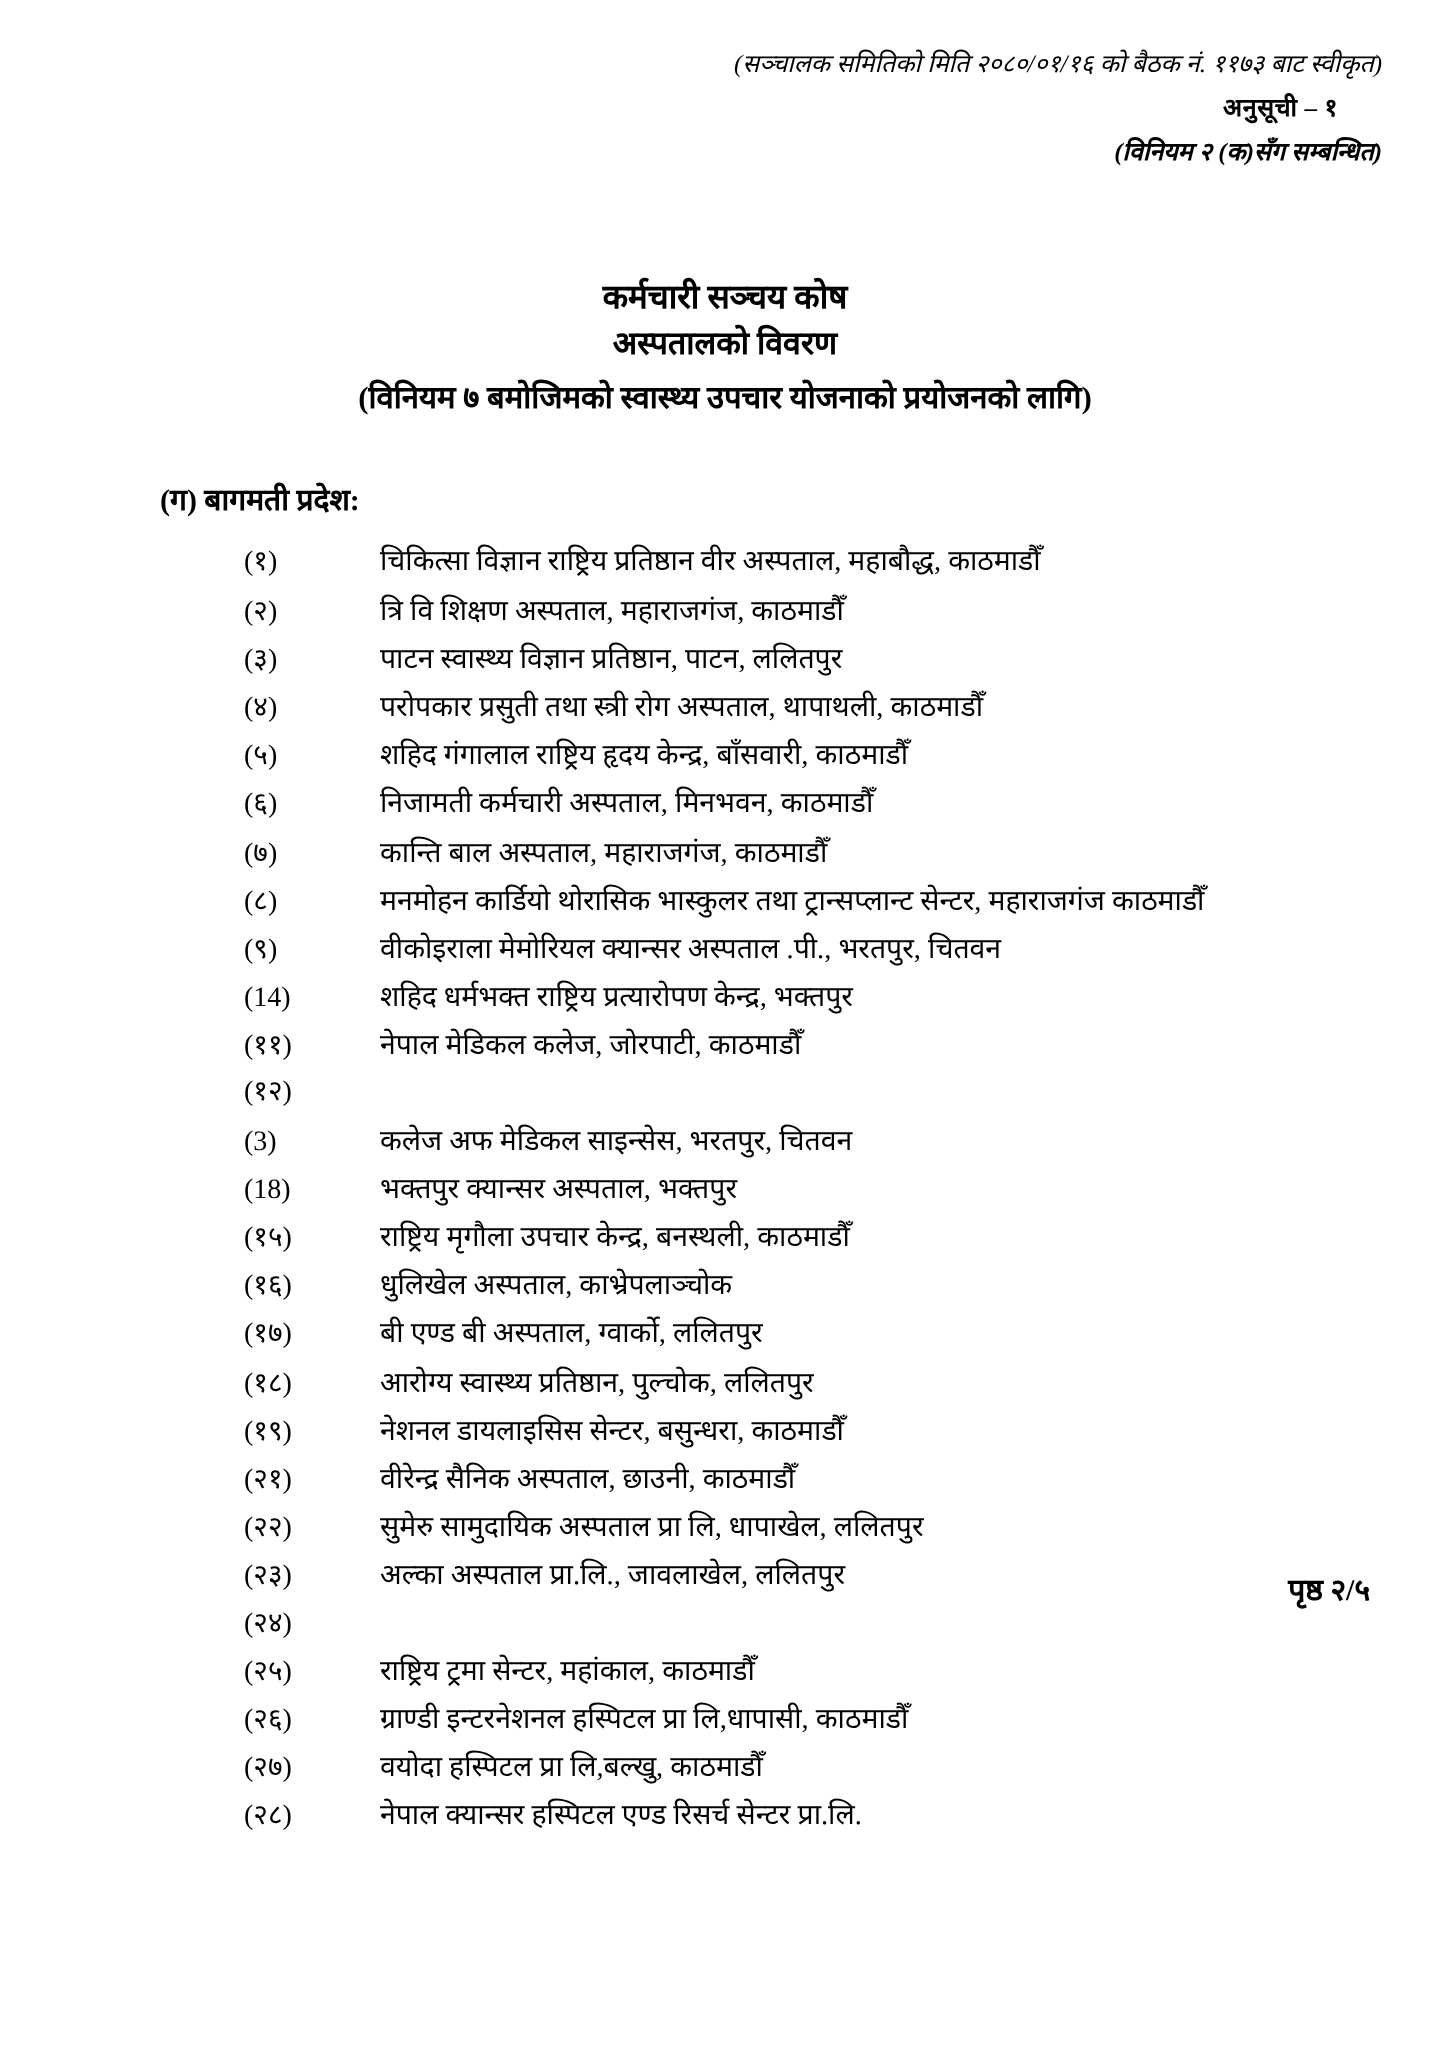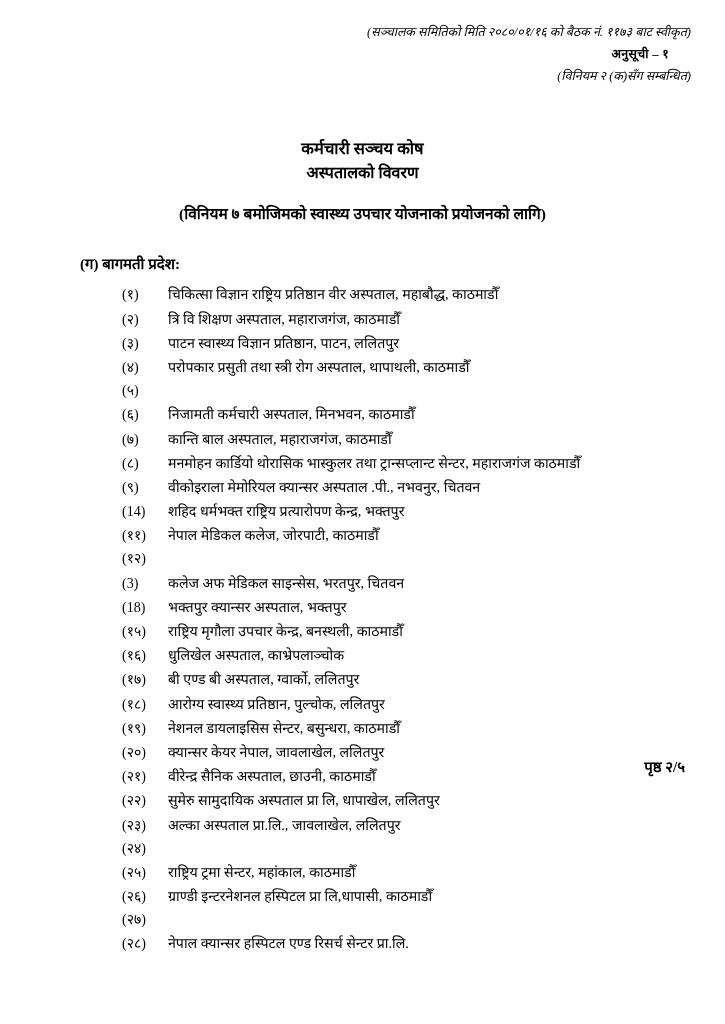--- a/index.html
+++ b/index.html
@@ -34,41 +34,42 @@
   .header-line.note {
     font-style: italic;
   }
   .header-line.annex {
     font-weight: bold;
     letter-spacing: 0.3px;
     padding-right: 22px;
   }
   .header-line.sub {
     font-style: italic;
+    font-weight: bold;
   }
   .title-block {
     text-align: center;
     margin-top: 14px;
   }
   .title-main {
     font-size: 16.5px;
     font-weight: bold;
     line-height: 1.55;
     margin-top: 48px;
   }
   .title-sub {
     font-size: 16px;
     font-weight: bold;
     line-height: 1.55;
   }
   .title-paren {
     font-size: 15.5px;
     font-weight: bold;
     line-height: 1.6;
-    margin-top: 16px;
+    margin-top: 2px;
   }
   .section-head {
     margin-top: 26px;
     margin-left: 46px;
     font-size: 15px;
     font-weight: bold;
   }
   ol.hospital-list {
     list-style: none;
     margin: 10px 0 0 0;
@@ -83,25 +84,26 @@
     margin-left: 88px;
   }
   .item-num {
     width: 46px;
     flex: 0 0 46px;
     text-align: left;
     font-size: 14px;
   }
   .item-text {
     flex: 1 1 auto;
+    margin-left: 22px;
   }
   .footer {
     position: absolute;
     right: 40px;
-    bottom: 59px;
+    bottom: 30px;
     font-size: 15px;
     font-weight: bold;
   }
 </style>
 </head>
 <body>
 
 <div class="page">
 
   <div class="header-block">
@@ -130,36 +132,37 @@
     <li>
         <span class="item-num">(३)</span>
         <span class="item-text">पाटन स्वास्थ्य विज्ञान प्रतिष्ठान, पाटन, ललितपुर</span>
       </li>
     <li>
         <span class="item-num">(४)</span>
         <span class="item-text">परोपकार प्रसुती तथा स्त्री रोग अस्पताल, थापाथली, काठमाडौँ</span>
       </li>
     <li>
         <span class="item-num">(५)</span>
+        <span class="item-text">शहिद गंगालाल राष्ट्रिय हृदय केन्द्र, बाँसवारी, काठमाडौँ</span>
       </li>
     <li>
         <span class="item-num">(६)</span>
         <span class="item-text">निजामती कर्मचारी अस्पताल, मिनभवन, काठमाडौँ</span>
       </li>
     <li>
         <span class="item-num">(७)</span>
         <span class="item-text">कान्ति बाल अस्पताल, महाराजगंज, काठमाडौँ</span>
       </li>
     <li>
         <span class="item-num">(८)</span>
         <span class="item-text">मनमोहन कार्डियो थोरासिक भास्कुलर तथा ट्रान्सप्लान्ट सेन्टर, महाराजगंज काठमाडौँ</span>
       </li>
     <li>
         <span class="item-num">(९)</span>
-        <span class="item-text">वीकोइराला मेमोरियल क्यान्सर अस्पताल .पी., नभवनुर, चितवन</span>
+        <span class="item-text">वीकोइराला मेमोरियल क्यान्सर अस्पताल .पी., भरतपुर, चितवन</span>
       </li>
     <li>
         <span class="item-num">(14)</span>
         <span class="item-text">शहिद धर्मभक्त राष्ट्रिय प्रत्यारोपण केन्द्र, भक्तपुर</span>
       </li>
     <li>
         <span class="item-num">(११)</span>
         <span class="item-text">नेपाल मेडिकल कलेज, जोरपाटी, काठमाडौँ</span>
       </li>
     <li>
@@ -187,24 +190,20 @@
       </li>
     <li>
         <span class="item-num">(१८)</span>
         <span class="item-text">आरोग्य स्वास्थ्य प्रतिष्ठान, पुल्चोक, ललितपुर</span>
       </li>
     <li>
         <span class="item-num">(१९)</span>
         <span class="item-text">नेशनल डायलाइसिस सेन्टर, बसुन्धरा, काठमाडौँ</span>
       </li>
     <li>
-        <span class="item-num">(२०)</span>
-        <span class="item-text">क्यान्सर केयर नेपाल, जावलाखेल, ललितपुर</span>
-      </li>
-    <li>
         <span class="item-num">(२१)</span>
         <span class="item-text">वीरेन्द्र सैनिक अस्पताल, छाउनी, काठमाडौँ</span>
       </li>
     <li>
         <span class="item-num">(२२)</span>
         <span class="item-text">सुमेरु सामुदायिक अस्पताल प्रा लि, धापाखेल, ललितपुर</span>
       </li>
     <li>
         <span class="item-num">(२३)</span>
         <span class="item-text">अल्का अस्पताल प्रा.लि., जावलाखेल, ललितपुर</span>
@@ -215,20 +214,21 @@
     <li>
         <span class="item-num">(२५)</span>
         <span class="item-text">राष्ट्रिय ट्रमा सेन्टर, महांकाल, काठमाडौँ</span>
       </li>
     <li>
         <span class="item-num">(२६)</span>
         <span class="item-text">ग्राण्डी इन्टरनेशनल हस्पिटल प्रा लि,धापासी, काठमाडौँ</span>
       </li>
     <li>
         <span class="item-num">(२७)</span>
+        <span class="item-text">वयोदा हस्पिटल प्रा लि,बल्खु, काठमाडौँ</span>
       </li>
     <li>
         <span class="item-num">(२८)</span>
         <span class="item-text">नेपाल क्यान्सर हस्पिटल एण्ड रिसर्च सेन्टर प्रा.लि.</span>
       </li>
   </ol>
 
   <div class="footer">पृष्ठ २/५</div>
 </div>
 

